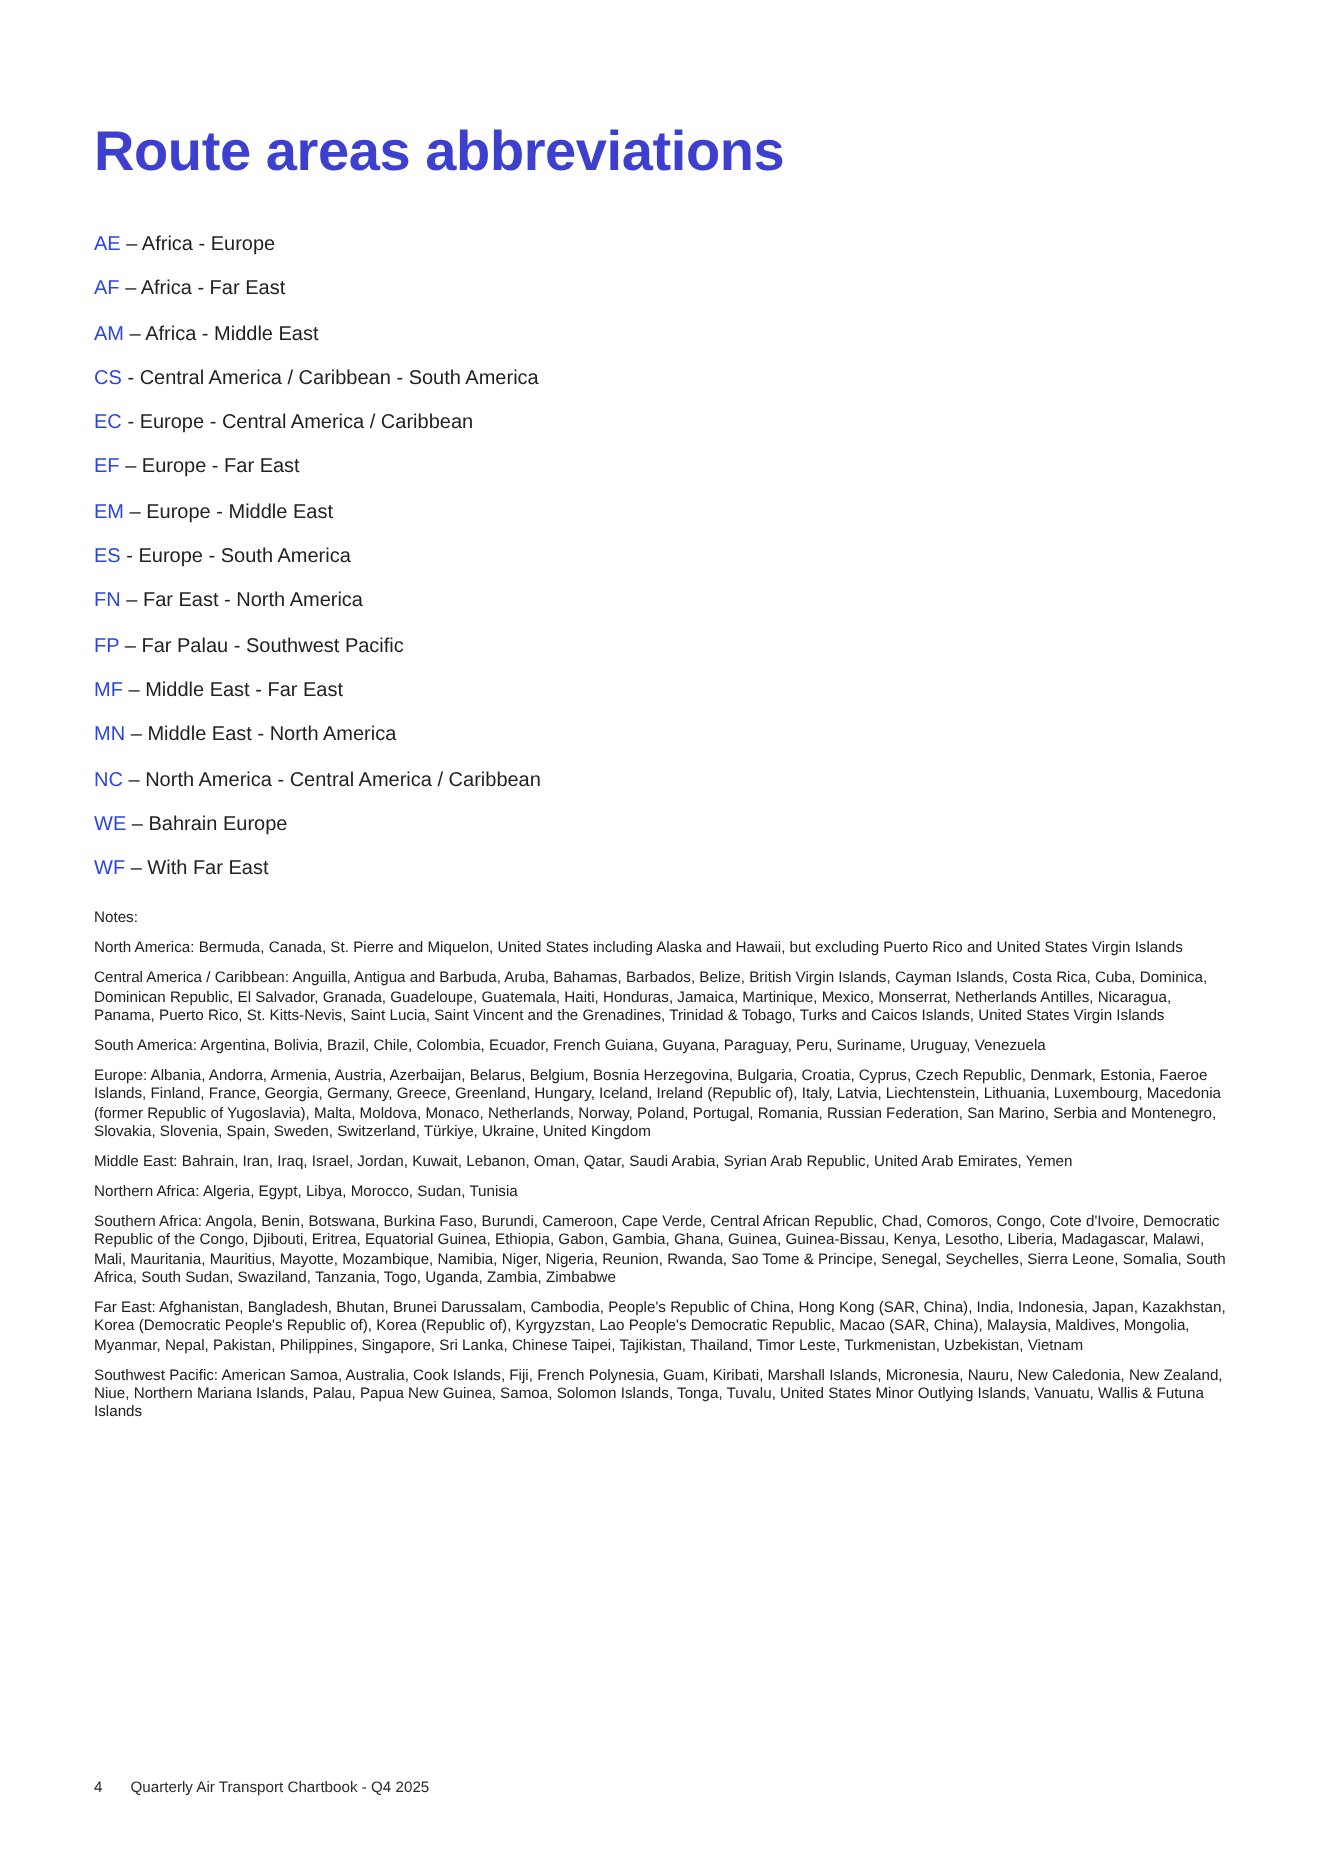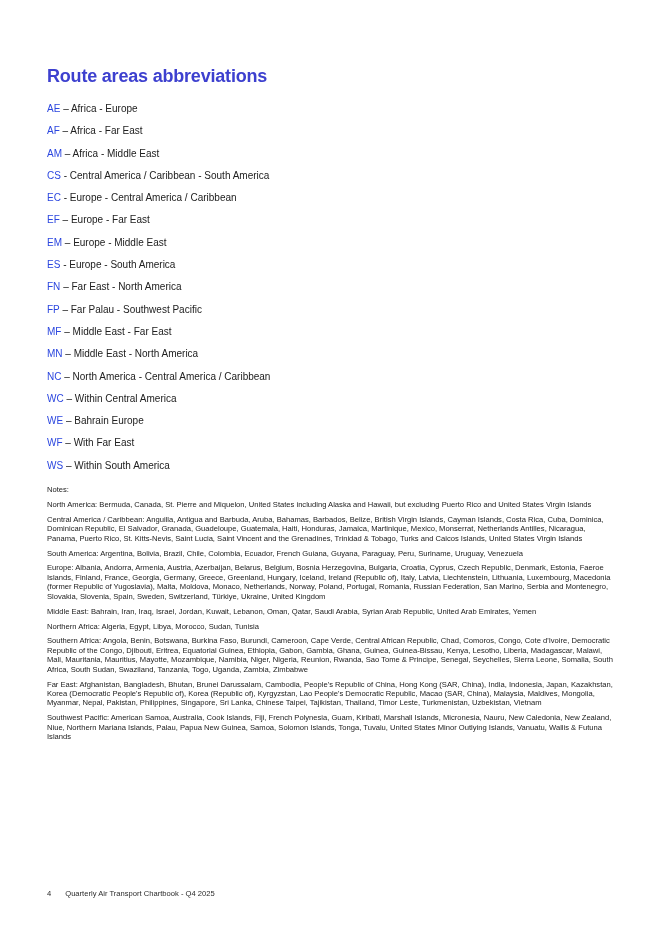--- a/index.html
+++ b/index.html
@@ -16,22 +16,22 @@
     font-family: "Liberation Sans", sans-serif;
     position: relative;
     overflow: hidden;
   }
   .page {
     position: absolute;
     inset: 0;
     padding: 63px 46px 0 47px;
   }
   .title {
-    margin: 0 0 9px 0;
-    font-size: 18px;
+    margin: 0 0 23px 0;
+    font-size: 28px;
     line-height: 26px;
     font-weight: 600;
     letter-spacing: -0.2px;
     color: var(--title-blue);
   }
   .abbrev-list {
     list-style: none;
     margin: 0;
     padding: 0;
   }
@@ -104,27 +104,25 @@
     <li class="abbrev-row"><span class="abbrev-code">FP</span> <span class="abbrev-sep">–</span> <span class="abbrev-desc">Far Palau - Southwest Pacific</span></li>
 
     <li class="abbrev-row"><span class="abbrev-code">MF</span> <span class="abbrev-sep">–</span> <span class="abbrev-desc">Middle East - Far East</span></li>
 
     <li class="abbrev-row"><span class="abbrev-code">MN</span> <span class="abbrev-sep">–</span> <span class="abbrev-desc">Middle East - North America</span></li>
 
     <li class="abbrev-row"><span class="abbrev-code">NC</span> <span class="abbrev-sep">–</span> <span class="abbrev-desc">North America - Central America / Caribbean</span></li>
 
 
 
-    <li class="abbrev-row"><span class="abbrev-code">WC</span> <span class="abbrev-sep">–</span> <span class="abbrev-desc">Within Central America</span></li>
 
     <li class="abbrev-row"><span class="abbrev-code">WE</span> <span class="abbrev-sep">–</span> <span class="abbrev-desc">Bahrain Europe</span></li>
 
     <li class="abbrev-row"><span class="abbrev-code">WF</span> <span class="abbrev-sep">–</span> <span class="abbrev-desc">With Far East</span></li>
 
-    <li class="abbrev-row"><span class="abbrev-code">WS</span> <span class="abbrev-sep">–</span> <span class="abbrev-desc">Within South America</span></li>
   </ul>
 
   <div class="notes">
     <div class="notes-heading">Notes:</div>
     <div id="notes-list">
     <p class="note-para">North America: Bermuda, Canada, St. Pierre and Miquelon, United States including Alaska and Hawaii, but excluding Puerto Rico and United States Virgin Islands</p>
 
     <p class="note-para">Central America / Caribbean: Anguilla, Antigua and Barbuda, Aruba, Bahamas, Barbados, Belize, British Virgin Islands, Cayman Islands, Costa Rica, Cuba, Dominica, Dominican Republic, El Salvador, Granada, Guadeloupe, Guatemala, Haiti, Honduras, Jamaica, Martinique, Mexico, Monserrat, Netherlands Antilles, Nicaragua, Panama, Puerto Rico, St. Kitts-Nevis, Saint Lucia, Saint Vincent and the Grenadines, Trinidad &amp; Tobago, Turks and Caicos Islands, United States Virgin Islands</p>
 
     <p class="note-para">South America: Argentina, Bolivia, Brazil, Chile, Colombia, Ecuador, French Guiana, Guyana, Paraguay, Peru, Suriname, Uruguay, Venezuela</p>

